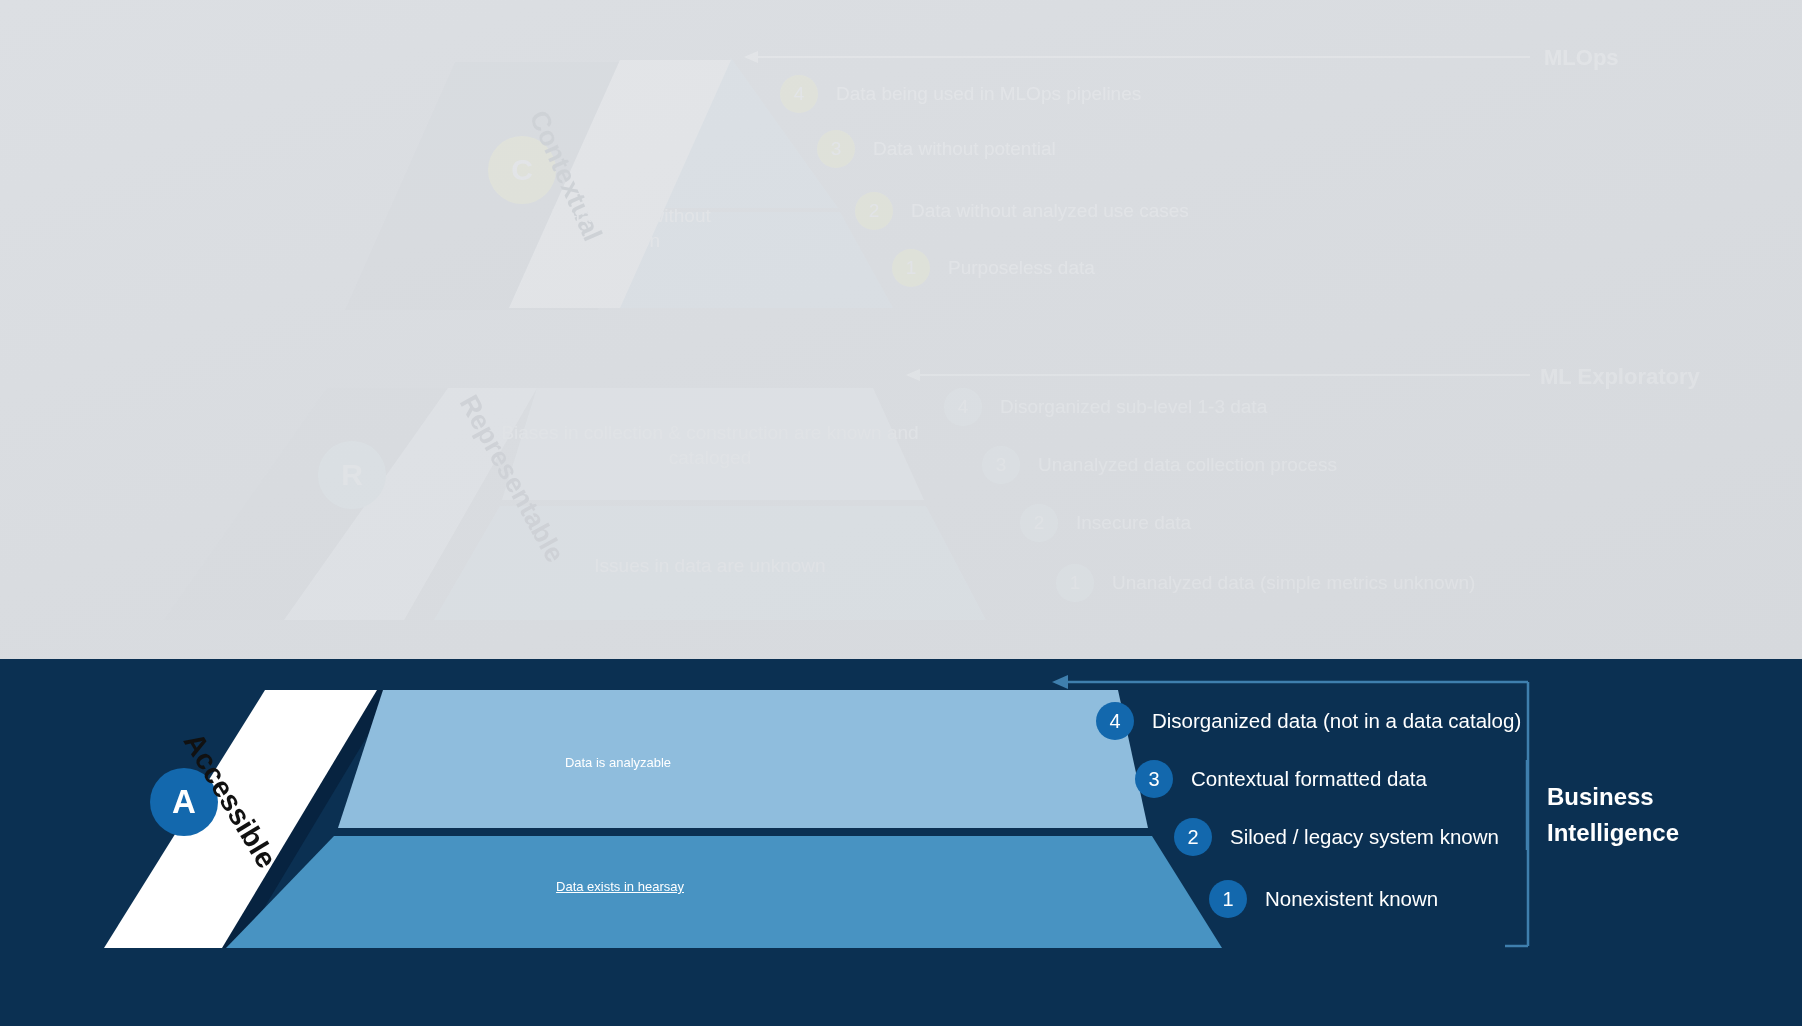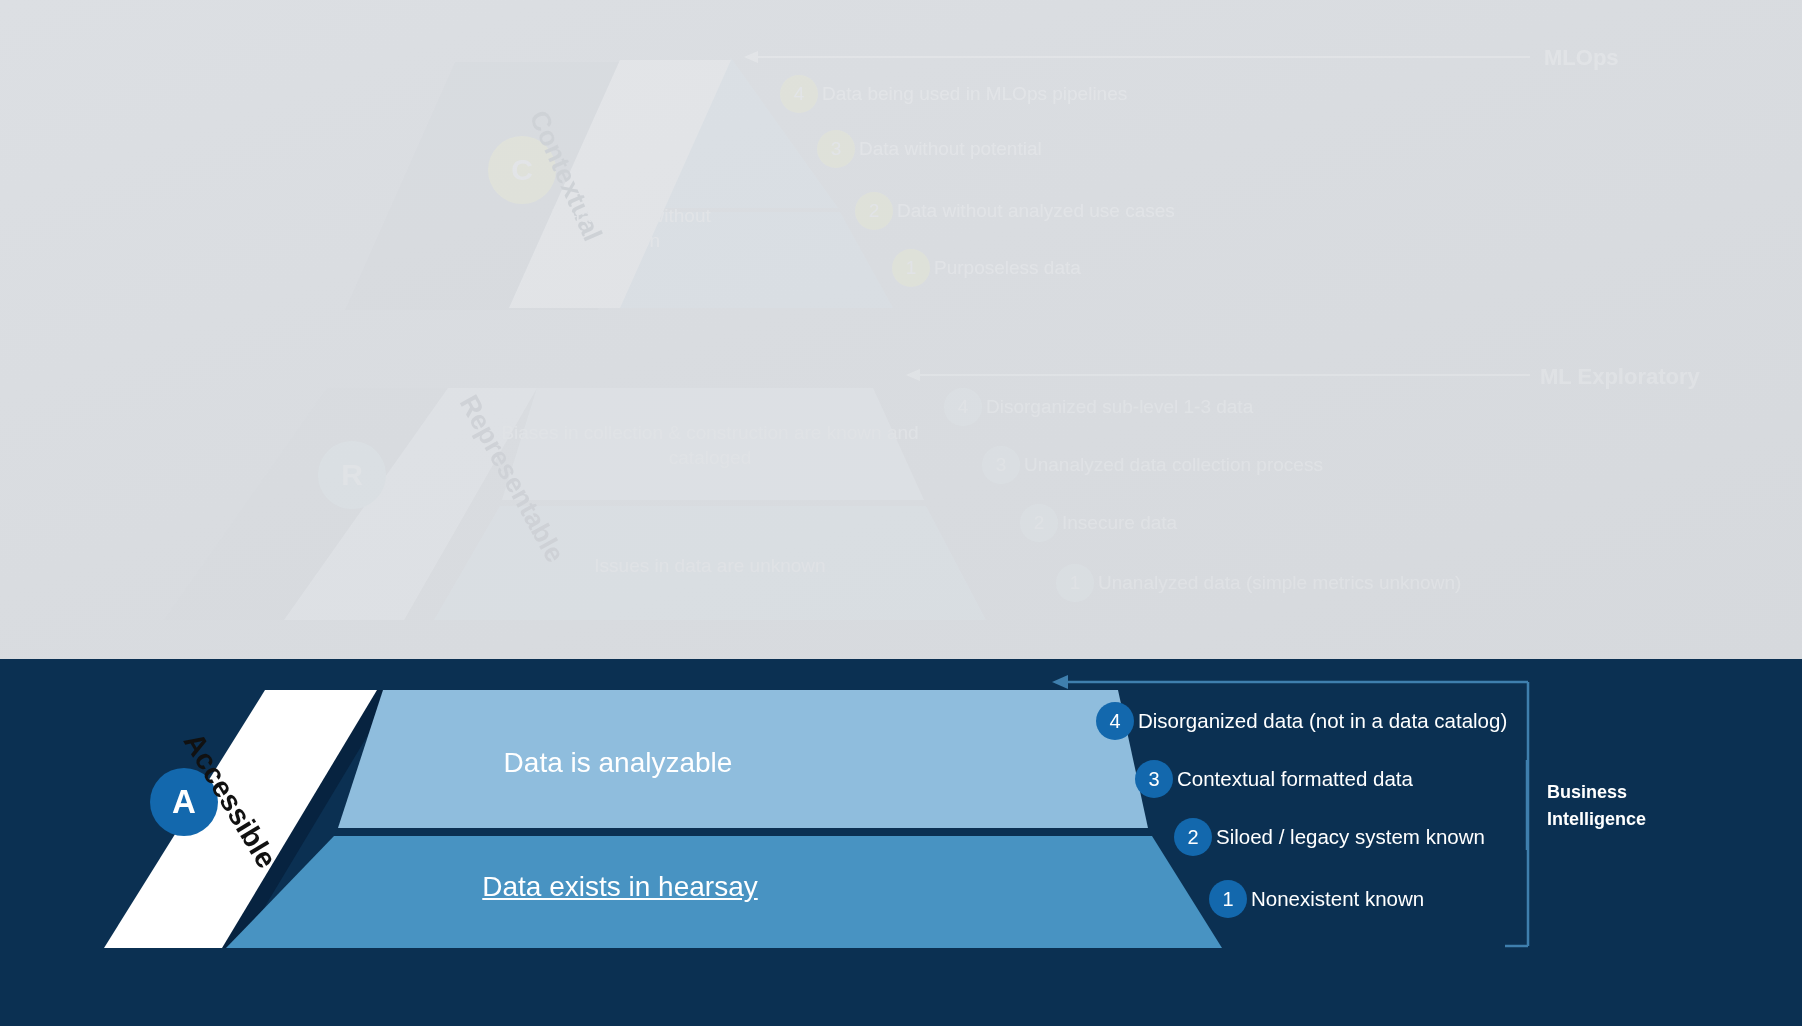--- a/index.html
+++ b/index.html
@@ -24,39 +24,39 @@
   .layer{position:absolute;left:0;top:0;width:1802px;height:1026px;pointer-events:none;}
 
   
   .faded{opacity:.22;}
   .faded-2{opacity:.20;}
 
   .tier-caption{
     position:absolute;text-align:center;color:#ffffff;
     font-size:19px;line-height:25px;font-weight:400;
   }
-  .tier-caption.dark{color:#ffffff;font-size:28px;line-height:26px;}
+  .tier-caption.dark{color:#ffffff;font-size:13px;line-height:26px;}
 
   .item-row{position:absolute;display:flex;align-items:center;}
   .item-num{
     width:38px;height:38px;border-radius:50%;
     display:flex;align-items:center;justify-content:center;
     font-size:19px;color:#ffffff;flex:none;
   }
   .item-num.y{background:#f3f3c4;color:#ffffff;}
   .item-num.t{background:#e3eef0;color:#ffffff;}
   .item-num.b{background:#1368ad;color:#ffffff;font-size:20px;}
-  .item-label{color:#ffffff;font-size:19px;margin-left:4px;white-space:nowrap;}
+  .item-label{color:#ffffff;font-size:19px;margin-left:18px;white-space:nowrap;}
   .item-label.b{font-size:20.5px;}
 
   .cat-label{
     position:absolute;color:#ffffff;font-weight:bold;font-size:22px;
     white-space:pre;
   }
-  .cat-label.bi{font-size:18px;line-height:27px;}
+  .cat-label.bi{font-size:24px;line-height:36px;}
 
   
   .side-word{
     position:absolute;color:#a8adb4;font-weight:bold;font-size:27px;
     transform-origin:left top;white-space:nowrap;
   }
   .side-word.dark{color:#111111;font-size:29px;}
 
   .badge{
     position:absolute;border-radius:50%;

